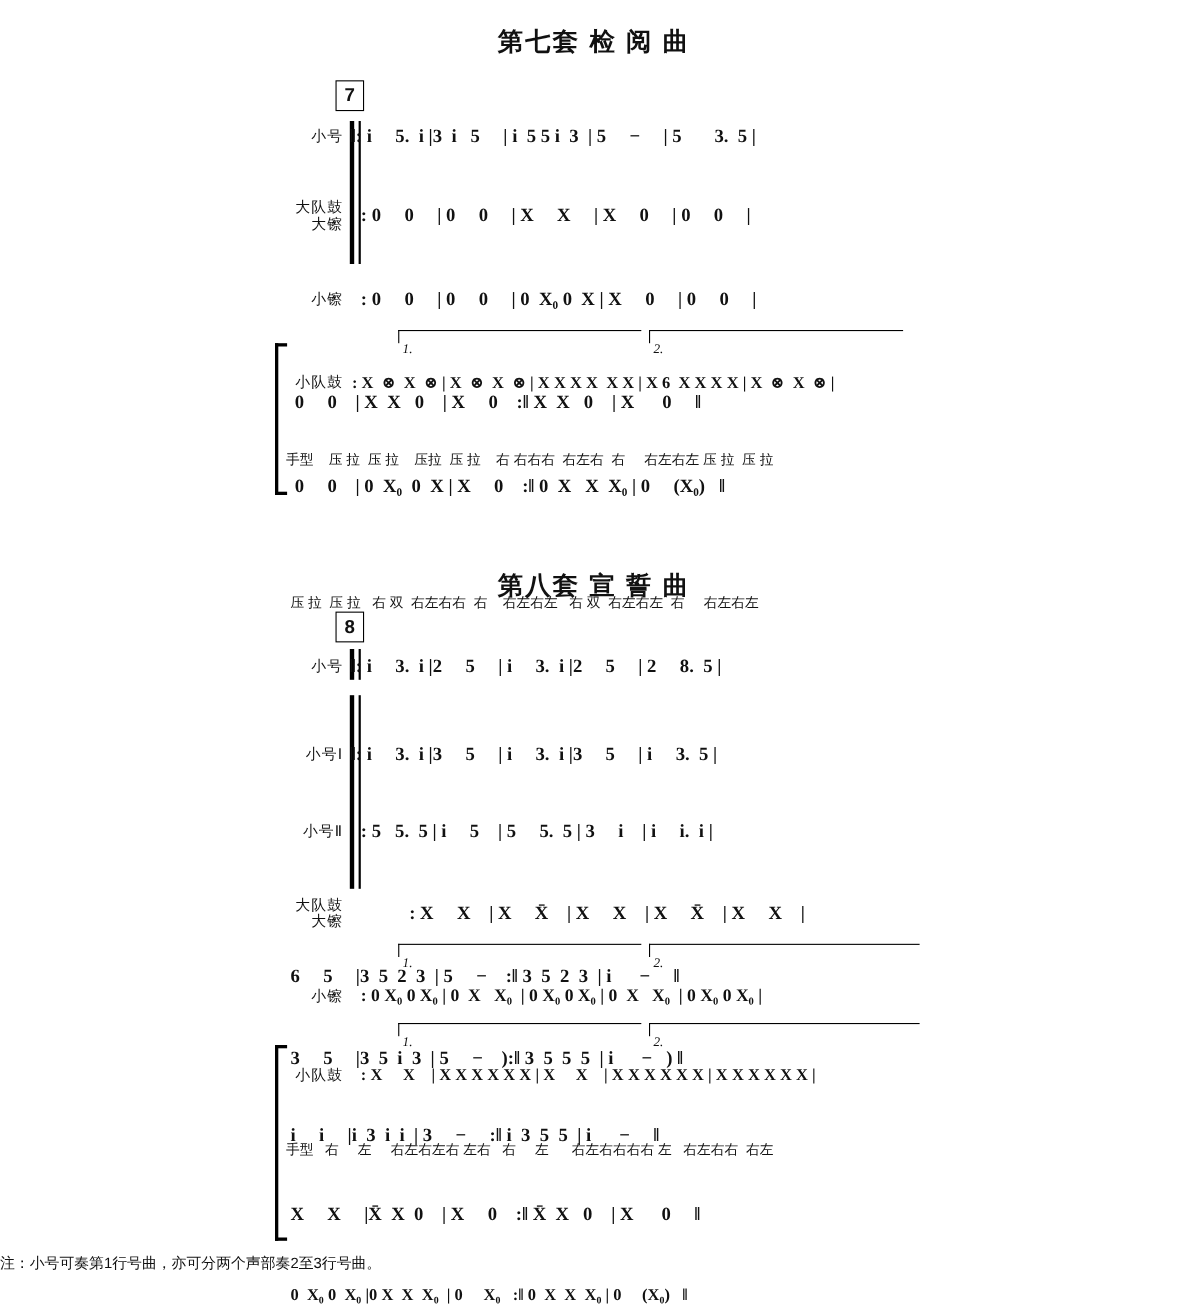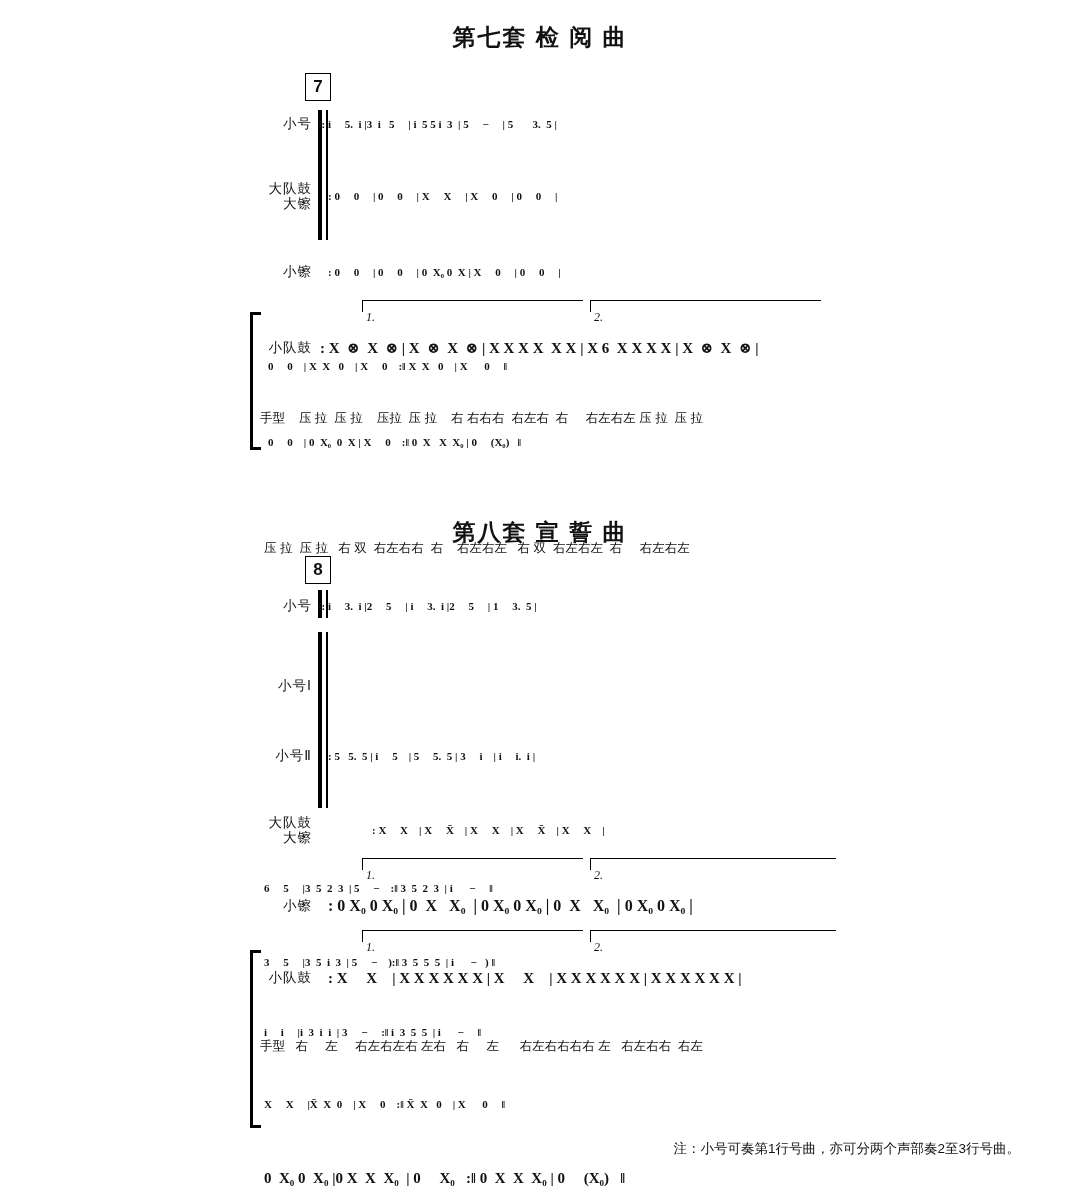--- a/index.html
+++ b/index.html
@@ -48,21 +48,21 @@
   .lbl2{
     position:absolute;right:0;top:50%;transform:translateY(-50%);
     font-family:"Liberation Sans","DejaVu Sans",sans-serif;
     font-size:13.5px;white-space:nowrap;text-align:right;
     line-height:15px;letter-spacing:1px;
   }
 
   .music{
     position:absolute;left:0;top:50%;transform:translateY(-50%);
     font-family:"Liberation Serif","DejaVu Serif",serif;
-    font-size:11px;white-space:pre;letter-spacing:0px;
+    font-size:17px;white-space:pre;letter-spacing:0px;
     font-weight:bold;
   }
   .hand{
     position:absolute;left:0;top:50%;transform:translateY(-50%);
     font-family:"Liberation Sans","DejaVu Sans",sans-serif;
     font-size:12.5px;white-space:pre;letter-spacing:0px;
   }
 
   
   .brace{
@@ -82,21 +82,21 @@
     position:absolute;left:3px;top:9px;
     font-family:"Liberation Serif","DejaVu Serif",serif;
     font-style:italic;font-size:12px;
   }
 
   .note{
     position:absolute;
     font-family:"Liberation Sans","DejaVu Sans",sans-serif;
     font-size:13.5px;
   }
-  #footnote{left:0;width:1020px;text-align:right;top:1140px;}
+  #footnote{left:0;width:1020px;text-align:left;top:1140px;}
 </style>
 </head>
 <body>
 
 <div class="page">
 
   <div class="song-title title-1">第七套  检  阅  曲</div>
 
   <div class="sec-box" id="sec7">7</div>
 
@@ -162,25 +162,26 @@
   <div class="system" id="sys3" style="left:250px;top:588px;width:580px;">
 
     <div class="thickbar" style="left:68px;top:2px;height:28px;"></div>
     <div class="thinbar" style="left:76px;top:2px;height:28px;"></div>
 
     <div class="thickbar" style="left:68px;top:44px;height:176px;"></div>
     <div class="thinbar" style="left:76px;top:44px;height:176px;"></div>
 
     <div class="row" style="top:0;">
       <div class="lbl" style="width:62px;left:0;">小号</div>
-      <div class="music" style="left:68px;">‖: i     3.  i |2     5     | i     3.  i |2     5     | 1     3.  5 |</div>
+      <div class="music" style="left:68px;">‖: i     3.  i |2     5     | i     3.  i |2     5     | 2     8.  5 |</div>
     </div>
 
     <div class="row" style="top:44px;">
       <div class="lbl" style="width:62px;left:0;">小号Ⅰ</div>
+      <div class="music" style="left:68px;">‖: i     3.  i |3     5     | i     3.  i |3     5     | i     3.  5 |</div>
     </div>
 
     <div class="row" style="top:78px;">
       <div class="lbl" style="width:62px;left:0;">小号Ⅱ</div>
       <div class="music" style="left:78px;">: 5   5.  5 | i     5    | 5     5.  5 | 3     i    | i     i.  i |</div>
     </div>
 
     <div class="row" style="top:116px;">
       <div class="lbl2" style="width:62px;left:0;">
         <span>大队鼓</span><br>

